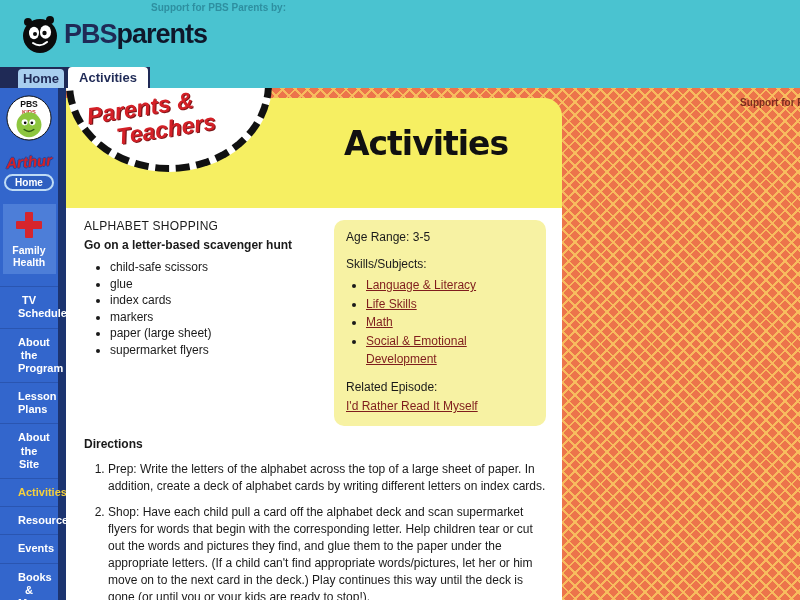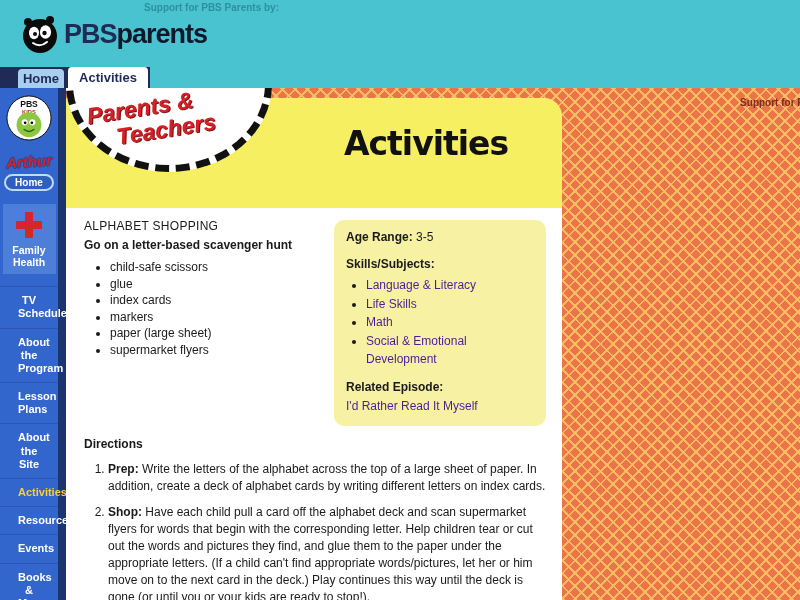--- a/index.html
+++ b/index.html
@@ -10,21 +10,21 @@
     --orange-base:#EC744B; --orange-lattice:#F8BE5F;
     --badge-red:#D42027; --text-dark:#1A1A1A;
     --support-teal-text:#2E8FA0; --support-maroon-text:#7C2D1E;
   }
   html,body{margin:0;padding:0;}
   body{width:800px;height:600px;font-family:"Liberation Sans",sans-serif;}
   .stage{position:relative;width:800px;height:600px;overflow:hidden;background:#fff;}
 
   
   .topbar{position:absolute;left:0;top:0;width:800px;height:88px;background:var(--teal);}
-  .support-top{position:absolute;left:144px;top:2px;font-size:10px;color:var(--support-teal-text);font-weight:bold;}
+  .support-top{position:absolute;left:151px;top:2px;font-size:10px;color:var(--support-teal-text);font-weight:bold;}
   .brand{position:absolute;left:20px;top:14px;display:flex;align-items:center;cursor:pointer;}
   .brand-face{width:40px;height:40px;margin-right:4px;display:block;}
   .brand-pbs{font-size:27px;font-weight:bold;color:var(--navy);letter-spacing:-1px;}
   .brand-parents{font-size:27px;font-weight:bold;color:#0f172a;letter-spacing:-1px;}
   .tabstrip{position:absolute;left:0;top:67px;width:150px;height:21px;background:var(--navy);}
   .tab{position:absolute;top:2px;height:19px;line-height:19px;text-align:center;
        font-size:13px;font-weight:bold;color:var(--navy);border-radius:4px 4px 0 0;cursor:pointer;}
   .tab-home{left:18px;width:46px;background:var(--tab-home-blue);}
   .tab-activities{left:68px;width:80px;background:#fff;top:0;height:21px;line-height:22px;}
 
@@ -67,33 +67,33 @@
   .badge-text{position:absolute;left:22px;top:2px;width:180px;transform:rotate(-9deg);
      font-weight:bold;font-style:italic;color:var(--badge-red);
      text-shadow:1px 1px 0 #7A1518;line-height:1.1;}
   .badge-line1{display:block;font-size:23px;}
   .badge-line2{display:block;font-size:23px;padding-left:26px;}
 
   
   .panel{position:absolute;left:0;top:120px;width:496px;height:392px;background:#fff;
      box-sizing:border-box;padding:10px 16px 0 18px;color:var(--text-dark);
      font-size:12px;line-height:1.42;}
-  .panel b{font-weight:bold;}
+  .panel b{font-weight:normal;}
   .act-title{margin:0;font-size:12px;font-weight:normal;letter-spacing:.3px;}
   .act-sub{margin:2px 0 0;font-weight:bold;}
   .sec-h{margin:13px 0 0;font-weight:bold;}
   .materials{margin:5px 0 0;padding-left:26px;}
   .materials li{line-height:1.38;}
   .info-box{float:right;width:188px;margin:2px 0 8px 14px;padding:9px 12px 11px;
      background:var(--info-box-yellow);border-radius:10px;}
   .info-box p{margin:0;}
-  .ib-h{font-weight:bold;margin-top:10px !important;}
+  .ib-h{font-weight:normal;margin-top:10px !important;}
   .skills{margin:3px 0 0;padding-left:20px;}
   .skills li{line-height:1.55;}
-  .info-box a{color:#4c1d95;cursor:pointer;}
+  .info-box a{color:#7f1d1d;text-decoration:underline;cursor:pointer;}
   .related-link{display:inline-block;margin-top:2px;}
   .dir-section{clear:both;padding-top:2px;}
   .dir-intro{margin:2px 0 0;}
   .steps{margin:8px 0 0;padding-left:24px;}
   .steps li{margin-bottom:9px;}
 </style>
 </head>
 <body>
 
 <div class="stage">

